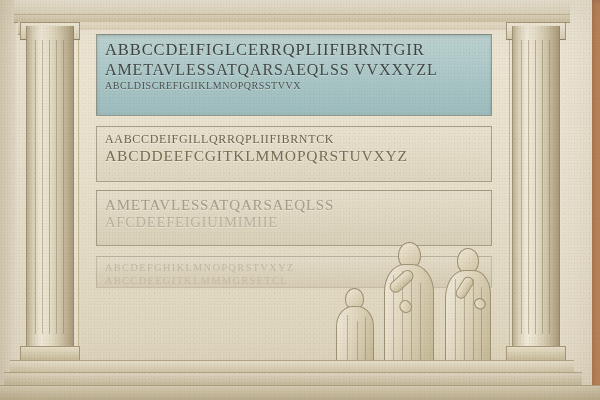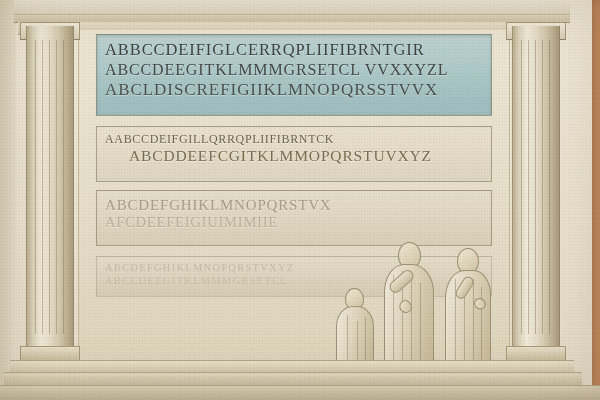--- a/index.html
+++ b/index.html
@@ -148,48 +148,48 @@
   }
   .panel-2 {
     top: 126px; height: 56px;
     background: linear-gradient(180deg, #e7e0cd 0%, #ded5bf 100%);
   }
   .panel-3 {
     top: 190px; height: 56px;
     background: linear-gradient(180deg, #e4ddc9 0%, #d8cfb7 100%);
   }
   .panel-4 {
-    top: 256px; height: 41px;
+    top: 256px; height: 32px;
     background: linear-gradient(180deg, #e2dbc7 0%, #d6ccb4 100%);
     border-color: rgba(120,110,85,.28);
   }
 
   .insc-line {
     font-family: "Liberation Serif", serif;
     white-space: nowrap;
     overflow: hidden;
     letter-spacing: .055em;
     line-height: 1.22;
   }
   
   .panel-1 .insc-line {
     font-size: 16.5px;
     color: #3c4342;
     text-shadow: 0 1px 0 rgba(255,255,255,.35);
   }
   .panel-1 .l2 { font-size: 16px; color: #414846; }
-  .panel-1 .l3 { font-size: 17px; color: #47504e; }
+  .panel-1 .l3 { font-size: 10px; color: #47504e; }
 
   
   .panel-2 .insc-line {
     font-size: 12px;
     color: #6b6347;
     text-shadow: 0 1px 0 rgba(255,255,255,.45);
   }
-  .panel-2 .l2 { font-size: 15.5px; color: #766d50; margin-left: 24px; }
+  .panel-2 .l2 { font-size: 15.5px; color: #766d50; }
 
   
   .panel-3 .insc-line {
     font-size: 15px;
     color: rgba(122,112,88,.62);
     text-shadow: 0 1px 0 rgba(255,255,255,.4);
   }
   .panel-3 .l2 { font-size: 14.5px; color: rgba(128,118,94,.45); }
 
   
@@ -311,31 +311,31 @@
     <div class="flute" style="left:8px;"></div>
     <div class="flute" style="left:15px;"></div>
     <div class="flute" style="left:22px;"></div>
     <div class="flute" style="left:29px;"></div>
     <div class="flute" style="left:36px;"></div>
   </div>
   <div class="col-base" style="left:506px; top:346px;"></div>
 
   <div class="panel panel-1">
     <div class="insc-line l1">ABBCCDEIFIGLCERRQPLIIFIBRNTGIR</div>
-    <div class="insc-line l2">ABCCDEEGITKLMMMGRSETCL VVXXYZL</div>
+    <div class="insc-line l2">AMETAVLESSATQARSAEQLSS VVXXYZL</div>
     <div class="insc-line l3">ABCLDISCREFIGIIKLMNOPQRSSTVVX</div>
   </div>
 
   <div class="panel panel-2">
     <div class="insc-line l1">AABCCDEIFGILLQRRQPLIIFIBRNTCK</div>
     <div class="insc-line l2">ABCDDEEFCGITKLMMOPQRSTUVXYZ</div>
   </div>
 
   <div class="panel panel-3">
-    <div class="insc-line l1">ABCDEFGHIKLMNOPQRSTVX</div>
+    <div class="insc-line l1">AMETAVLESSATQARSAEQLSS</div>
     <div class="insc-line l2">AFCDEEFEIGIUIMIMIIE</div>
   </div>
 
   <div class="panel panel-4">
     <div class="insc-line l1">ABCDEFGHIKLMNOPQRSTVXYZ</div>
     <div class="insc-line l2">ABCCDEEGITKLMMMGRSETCL</div>
   </div>
 
   <div class="shadow" style="left:330px; top:358px; width:60px; height:14px;"></div>
   <div class="shadow" style="left:376px; top:356px; width:72px; height:16px;"></div>

